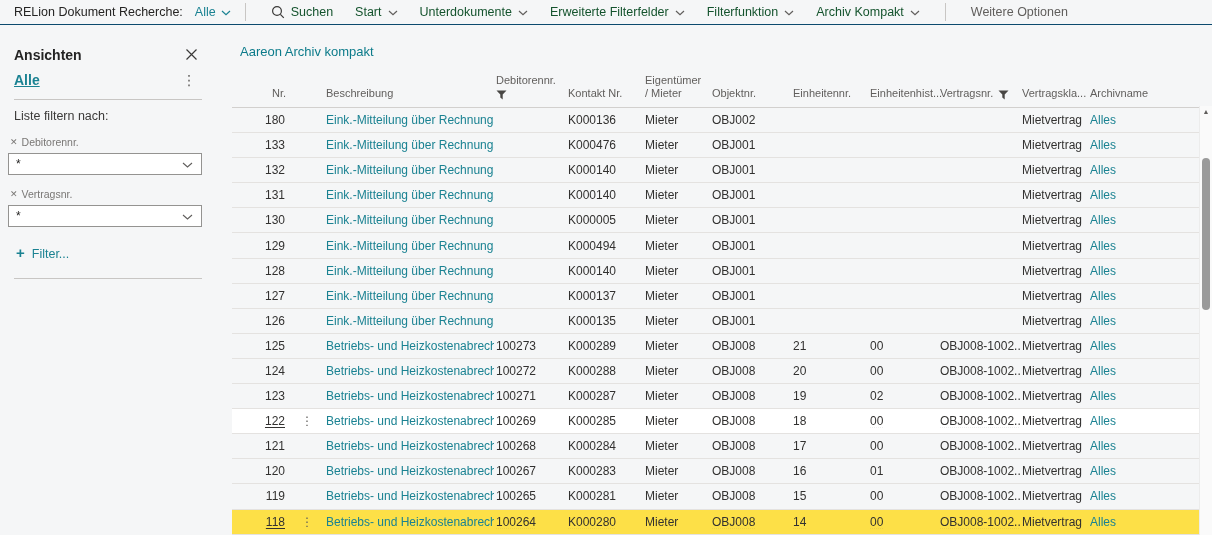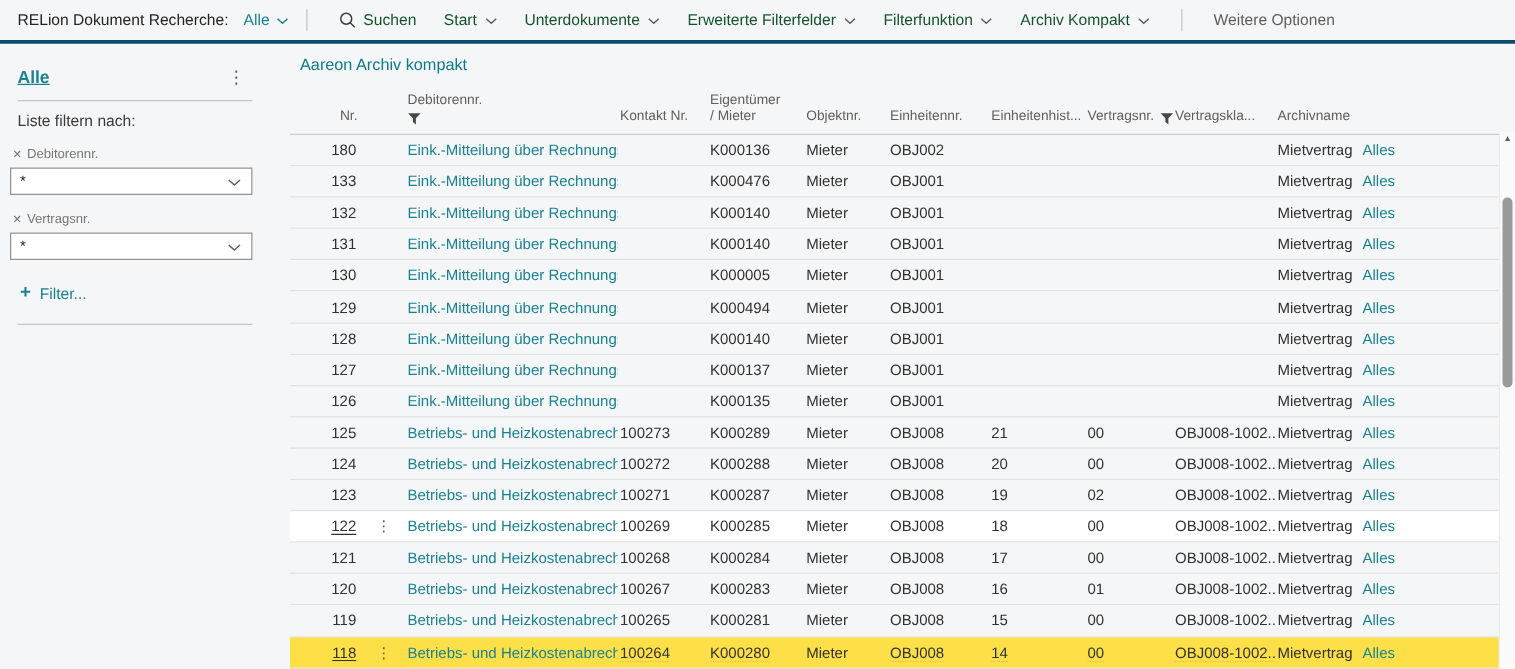--- a/index.html
+++ b/index.html
@@ -9,24 +9,24 @@
     background:#f5f6f7;
     font-family:"Liberation Sans", sans-serif;
     color:#323130;
     overflow:hidden;
     font-size:12px;
   }
   svg { display:block; }
 
   
   .topbar {
-    position:absolute; top:0; left:0; right:0; height:35px;
+    position:absolute; top:0; left:0; right:0; height:25px;
     display:flex; align-items:center;
     padding:0 14px;
-    border-bottom:3px solid #0c4a6e;
+    border-bottom:1px solid #0c4a6e;
     font-size:12.5px;
     white-space:nowrap;
   }
   .app-title { color:#252423; margin-right:12px; }
   .view-chip { display:flex; align-items:center; gap:5px; color:var(--accent); cursor:pointer; }
   .vsep { width:1px; height:18px; background:#c8c6c4; margin:0 14px; flex:0 0 auto; }
   .tb-item { display:flex; align-items:center; gap:6px; padding:0 11px; color:#14532d; cursor:pointer; }
   .tb-item.dim { color:#605e5c; }
   .chev { color:#605e5c; margin-top:2px; }
   .view-chip .chev { color:var(--accent); }
@@ -159,20 +159,28 @@
         </span>
       </span>
     </span>
   <span class="vsep"></span>
   <span class="tb-item dim">
     <span>Weitere Optionen</span>
   </span>
 </div>
 
 <div class="sidebar">
+  <div class="sb-row" style="margin-top:2px;">
+    <span class="sb-title">Ansichten</span>
+    <span class="icon-btn">
+      <svg width="13" height="13" viewBox="0 0 13 13">
+          <path d="M1.5 1.5l10 10M11.5 1.5l-10 10" stroke="#3b3a39" stroke-width="1.2"></path>
+        </svg>
+    </span>
+  </div>
   <div class="sb-row" style="margin-top:9px;">
     <span class="sb-alle">Alle</span>
     <span class="kebab">⋮</span>
   </div>
   <div class="hline" style="margin-top:11px;"></div>
   <div class="sb-caption" style="margin-top:9px;">Liste filtern nach:</div>
 
   <div class="flt-label" style="margin-top:13px;">
     <span class="flt-x">✕</span>
     <span>Debitorennr.</span>
@@ -203,20 +211,21 @@
     <span class="plus">+</span>
     <span>Filter...</span>
   </div>
   <div class="hline" style="margin-top:17px;"></div>
 </div>
 
 <div class="main-title">Aareon Archiv kompakt</div>
 <div class="thead grid" id="thead">
     <div class="th right"><span class="two-line">Nr.</span></div>
     <div class="th"><span class="two-line"></span></div>
+    <div class="th"><span class="two-line">Beschreibung</span></div>
     <div class="th">
       <span class="th-funnel-below">
         <span>Debitorennr.</span>
         <span>
           <svg class="funnel" width="11" height="10" viewBox="0 0 11 10">
             <path d="M0.5 0.5h10L6.7 4.6v4.9L4.3 7.6V4.6z" fill="#484644"></path>
           </svg>
         </span>
       </span>
     </div>

